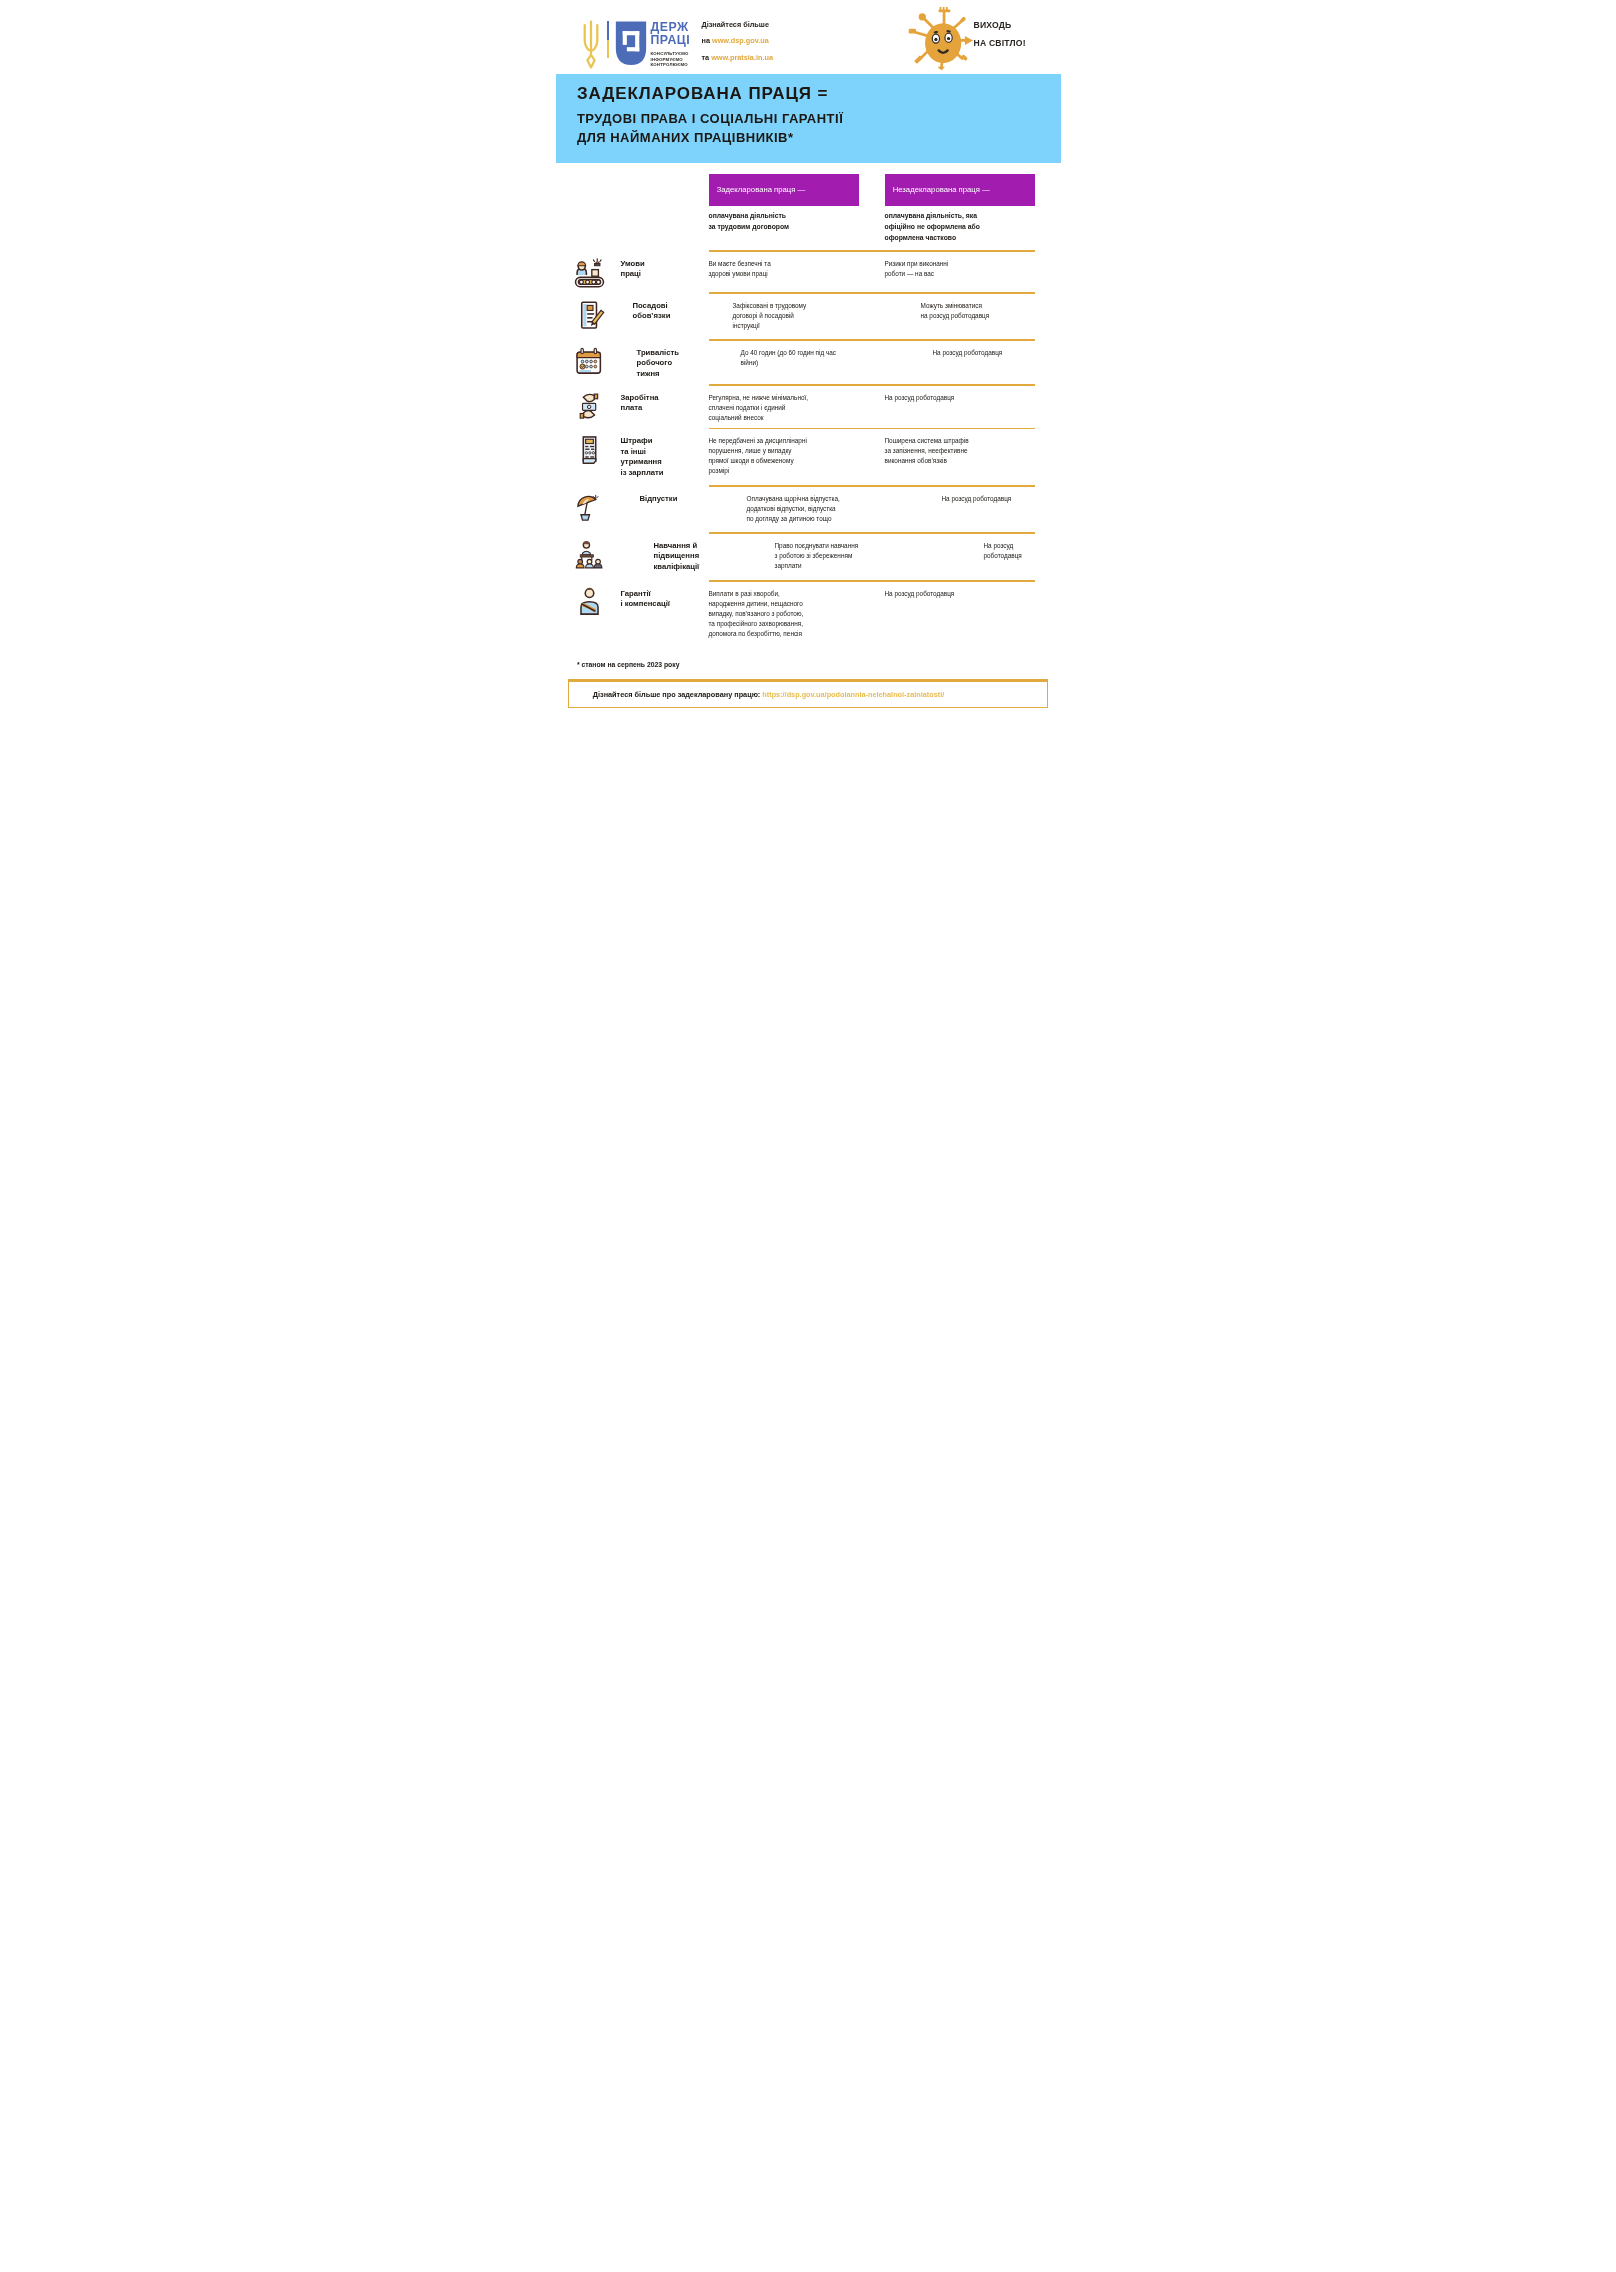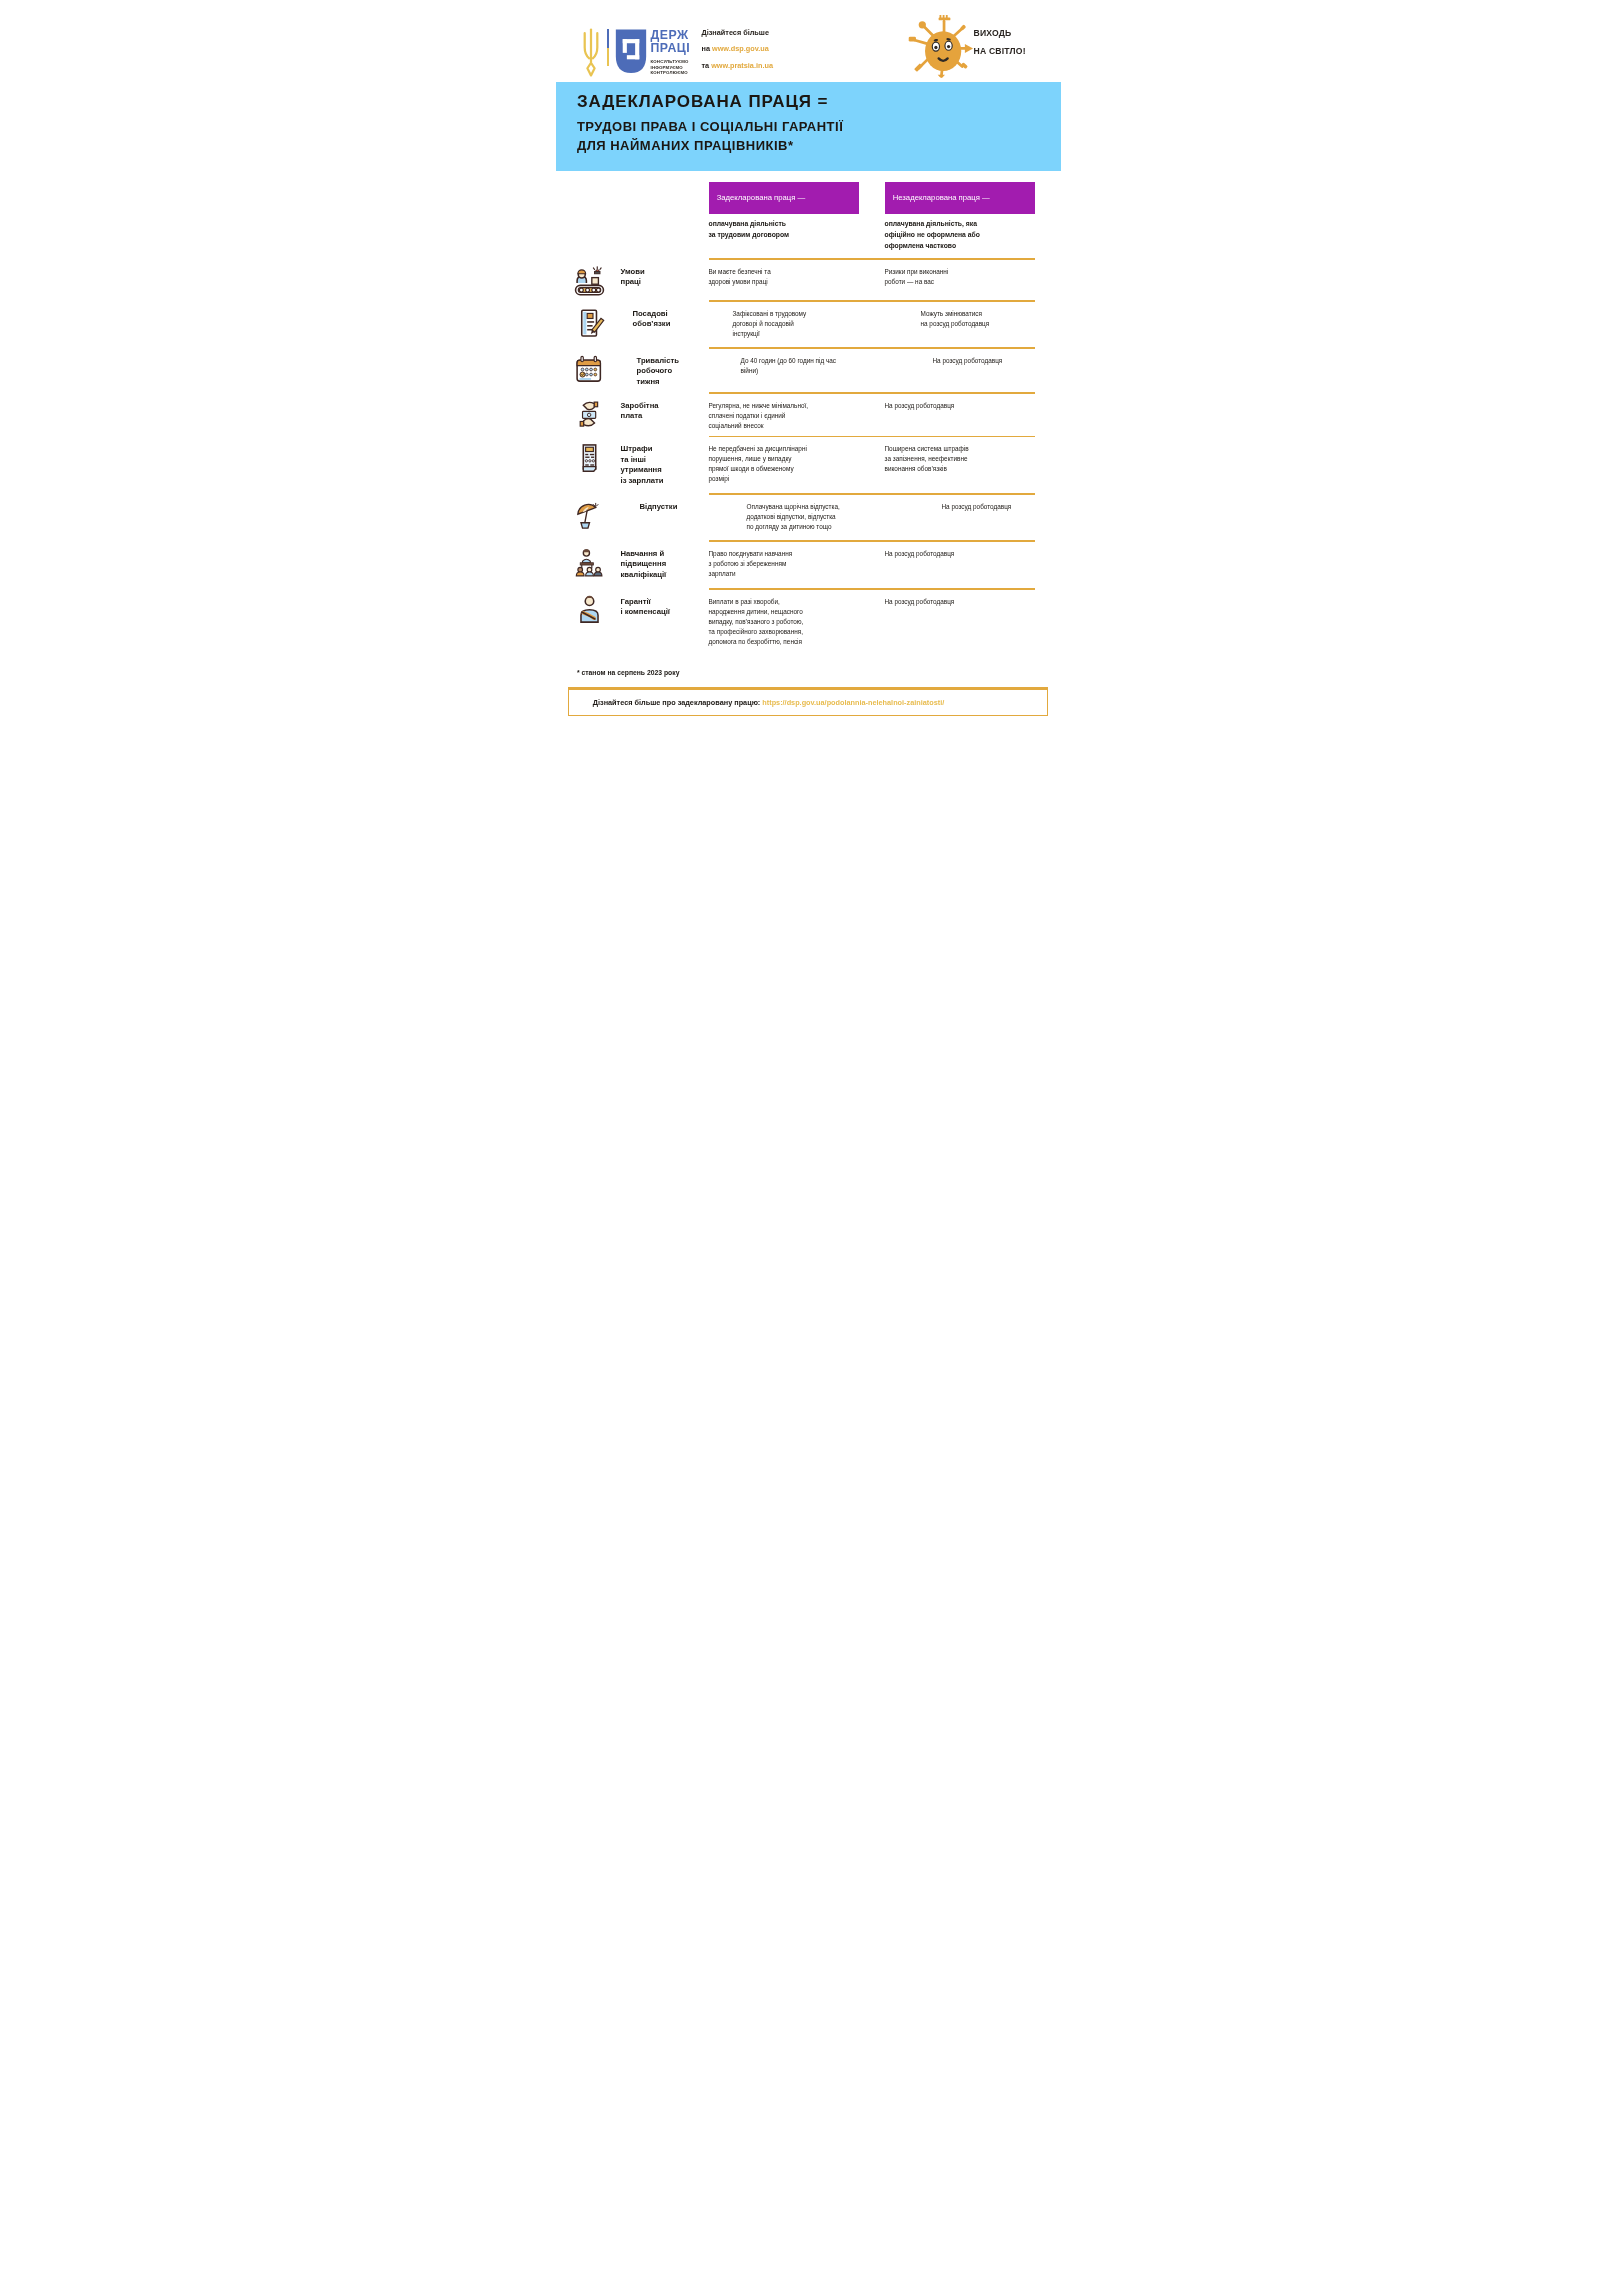--- a/index.html
+++ b/index.html
@@ -1,21 +1,21 @@
 <!DOCTYPE html>
 <html style="font-size:7.3px"><head>
 <meta charset="utf-8">
 <style>
   html,body{margin:0;padding:0;background:#ffffff;}
   *{box-sizing:border-box;}
   .page{
     position:relative;
     width:505px;
     min-height:712px;
-    margin:12px auto;
+    margin:4px auto;
     background:#ffffff;
     font-family:"Liberation Sans", sans-serif;
     color:#1d1915;
     overflow:hidden;
   }
   
   .top-header{position:relative;height:70px;}
   .trident{position:absolute;left:26px;top:14.5px;}
   .logo-divider{position:absolute;left:51px;top:17.3px;width:2.3px;height:37px;}
   .logo-divider .half-blue{width:100%;height:50%;background:#4d6cb8;}
@@ -41,21 +41,21 @@
   .colhead-box{height:32px;background:#a21caf;color:#ffffff;font-size:7.7px;font-weight:400;
     display:flex;align-items:center;padding:0 8.2px;margin-right:26px;}
   .defs{margin-top:5.9px;margin-bottom:7.3px;}
   .def-text{font-size:6.8px;font-weight:700;line-height:1.55;color:#1b1713;white-space:pre-line;padding-right:26px;}
   .sep{height:1.8px;background:#e2a93e;margin-left:153px;margin-right:26px;}
   .trow{padding-top:5.5px;padding-bottom:3.6px;}
   .icon-cell{padding-left:18px;}
   .label-cell{font-size:7.7px;font-weight:800;color:#1b1713;line-height:1.35;white-space:pre-line;padding-top:1.4px;padding-right:6.4px;}
   .body-cell{font-size:6.4px;line-height:1.57;color:#1d1915;white-space:pre-line;padding-right:18px;padding-top:1.4px;}
   .r1{min-height:38px;} .r2{min-height:45px;gap:12px;} .r3{min-height:43px;gap:16px;} .r4{min-height:42px;}
-  .r5{min-height:56px;} .r6{min-height:45px;gap:19px;} .r7{min-height:46px;} .r8{min-height:57px;}
+  .r5{min-height:56px;} .r6{min-height:45px;gap:19px;} .r7{min-height:46px;gap:33px;} .r8{min-height:57px;}
   
   .footnote{margin:18px 0 0 21.4px;font-size:6.8px;font-weight:600;color:#1b1713;}
   .footer-box{margin:11.8px 12.3px 0 12.3px;border:1.4px solid #e2a93e;border-top-width:3.6px;
     padding:7.7px 9px 7.7px 24px;font-size:7.3px;font-weight:800;color:#1b1713;}
   .footer-box a{color:#e8bc4f;text-decoration:none;font-weight:800;}
   svg{display:block;}
 </style>
 </head>
 <body>
 

